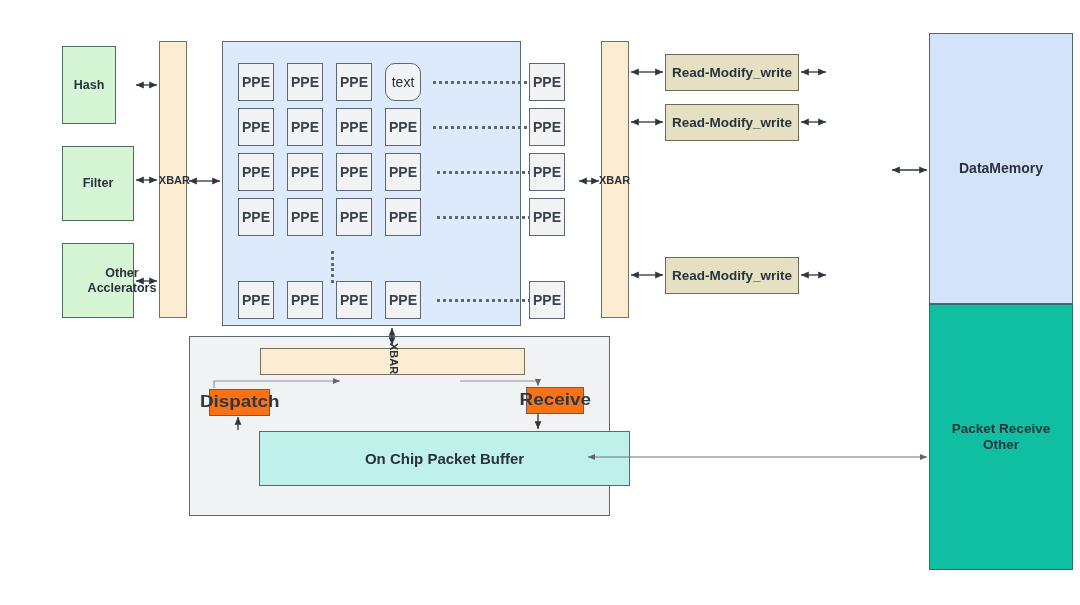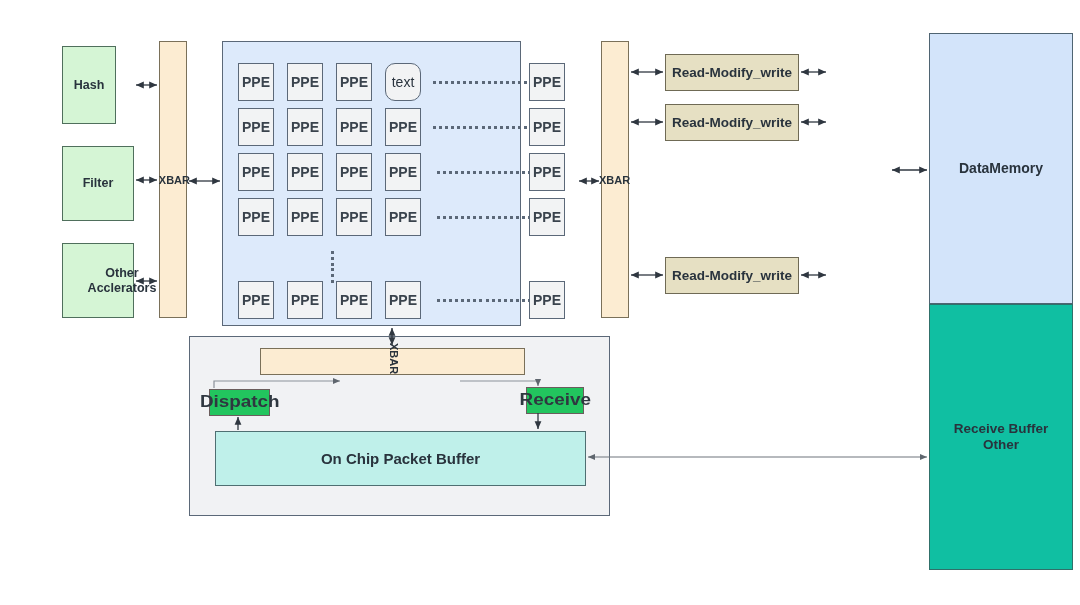--- a/index.html
+++ b/index.html
@@ -152,34 +152,35 @@
   #bottom-xbar-label {
     position: absolute;
     font-size: 11px;
     font-weight: bold;
     color: #29333d;
     writing-mode: vertical-rl;
     letter-spacing: 0px;
     line-height: 1;
   }
   .endpoint {
-    background: #22c55e;
+    background: #f97316;
     border: 1.6px solid #6b5d5d;
     font-size: 16px;
     color: #2f3740;
   }
   .endpoint span {
     display: inline-block;
     transform: scale(1.18, 1.0);
     transform-origin: center;
   }
   #on-chip-packet-buffer {
     background: #bff0ea;
     border: 1.6px solid #4f6f72;
     font-size: 15px;
+    margin-left: 44px;
   }
   svg.wires {
     position: absolute;
     left: 0;
     top: 0;
     width: 1080px;
     height: 605px;
     pointer-events: none;
   }
 </style>
@@ -405,21 +406,21 @@
   <div class="box rmw" style="left:665px; top:257px; width:134px; height:37px;">
     <span>Read-Modify_write</span>
   </div>
 
 
   <div class="box" id="data-memory" style="left:929px; top:33px; width:144px; height:271px;">
     <span>DataMemory</span>
   </div>
 
   <div class="box" id="packet-buffer-memory" style="left:929px; top:304px; width:144px; height:266px;">
-    <span>Receive Buffer</span>
+    <span>Packet Receive</span>
     <span>Other</span>
   </div>
 
   <div id="bottom-panel" style="left:189px; top:336px; width:421px; height:180px;">
 
     <div class="box" id="bottom-xbar" style="left:70px; top:11px; width:265px; height:27px;"></div>
     <span id="bottom-xbar-label" style="left:198px; top:6px;">XBAR</span>
 
     <div class="box endpoint" style="left:19px; top:52px; width:61px; height:27px;">
       <span>Dispatch</span>

